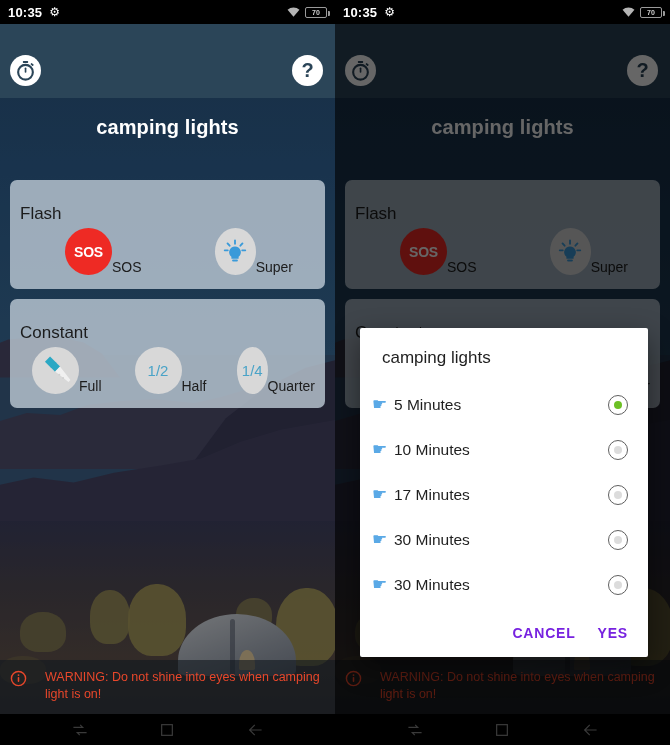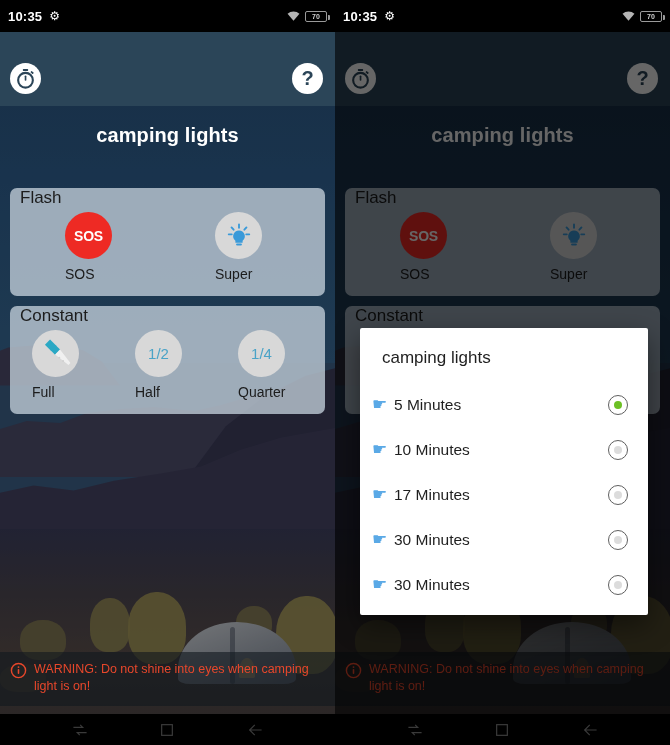--- a/index.html
+++ b/index.html
@@ -5,21 +5,21 @@
   * { margin:0; padding:0; box-sizing:border-box; }
   html,body { width:670px; height:745px; background:#000; overflow:hidden;
               font-family:"Liberation Sans", sans-serif; }
 
   .stage { position:relative; width:670px; height:745px; display:flex; }
 
   .phone { position:relative; width:335px; height:745px; overflow:hidden; background:#22394d; }
   .phone + .phone { border-left:0px solid #000; }
 
   
-  .statusbar { position:relative; height:32px; background:#000; display:flex;
+  .statusbar { position:relative; height:24px; background:#000; display:flex;
                align-items:center; padding:0 8px; z-index:40; }
   .sb-time { color:#fff; font-size:13px; font-weight:bold; letter-spacing:.2px; }
   .sb-gear { margin-left:7px; color:#fff; font-size:12px; line-height:1; }
   .sb-right { margin-left:auto; display:flex; align-items:center; gap:5px; }
   .sb-wifi { width:13px; height:11px; }
   .sb-batt { position:relative; width:22px; height:11px; border:1.4px solid #9a9a9a;
              border-radius:2px; display:flex; align-items:center; justify-content:center; }
   .sb-batt:after { content:""; position:absolute; right:-4px; top:3px; width:2px; height:5px;
                    background:#9a9a9a; border-radius:0 1px 1px 0; }
   .sb-batt-txt { font-size:7px; color:#cfcfcf; font-weight:bold; line-height:1; }
@@ -59,41 +59,41 @@
               background:#fff; display:flex; align-items:center; justify-content:center; }
   .btn-timer { left:10px; }
   .btn-help { right:12px; }
   .help-q { font-size:20px; font-weight:bold; color:#2b4558; line-height:1; margin-top:-2px; }
 
   .title { position:relative; z-index:10; text-align:center; color:#fff; font-size:20px;
            font-weight:bold; margin-top:18px; letter-spacing:.1px; }
 
   
   .card { position:relative; z-index:10; margin:0 10px 10px 10px; border-radius:7px;
-          background:rgba(190,202,214,.80); padding:0 10px 14px 10px; }
+          background:rgba(190,202,214,.80); padding:24px 10px 14px 10px; }
   .card-first { margin-top:41px; }
   .card-title { font-size:17px; color:#1c1c1c; margin-bottom:4px; }
   .opt-row { display:flex; }
-  .opt { display:flex; flex-direction:column; align-items:flex-start; width:78px; }
+  .opt { display:flex; flex-direction:row; align-items:flex-end; width:78px; }
   .opt-circle { width:47px; height:47px; border-radius:50%; background:#d8d8d8;
                 display:flex; align-items:center; justify-content:center; }
   .opt-circle.sos { background:#ee2a24; }
   .sos-txt { color:#fff; font-size:14px; font-weight:bold; letter-spacing:-.2px; }
   .frac { color:#4aa3c7; font-size:15px; font-weight:500; }
   .opt-label { margin-top:7px; font-size:14px; color:#1c1c1c; }
 
   .row-flash .opt:nth-child(1){ margin-left:45px; }
   .row-flash .opt:nth-child(2){ margin-left:72px; }
   .row-const .opt:nth-child(1){ margin-left:12px; }
   .row-const .opt:nth-child(2){ margin-left:26px; }
   .row-const .opt:nth-child(3){ margin-left:26px; }
 
   
-  .warn { position:absolute; left:0; right:0; bottom:16px; z-index:12; display:flex;
-          align-items:flex-start; gap:7px; padding:9px 12px 11px 10px;
+  .warn { position:absolute; left:0; right:0; bottom:0; z-index:12; display:flex;
+          align-items:flex-start; gap:18px; padding:9px 12px 11px 10px;
           background:rgba(18,24,30,.62); }
   .warn-txt { color:#e8472b; font-size:12.5px; line-height:1.35; }
 
   
   .navbar { position:absolute; left:0; bottom:0; width:335px; height:31px; background:#000;
             display:flex; align-items:center; justify-content:space-around; padding:0 36px; z-index:60; }
   .nav-ic { width:16px; height:16px; }
 
   
   .scrim { position:absolute; left:0; top:24px; width:335px; height:690px;
@@ -406,20 +406,24 @@
           </span>
       </div>
       <div class="dlg-item">
         <span class="dlg-hand">☛</span>
         <span class="dlg-label">30 Minutes</span>
         <span class="radio">
             <span class="radio-dot"></span>
           </span>
       </div>
 
+      <div class="dlg-actions">
+        <span class="dlg-btn">CANCEL</span>
+        <span class="dlg-btn">YES</span>
+      </div>
     </div>
 
     <div class="navbar">
       <svg class="nav-ic" viewBox="0 0 24 24">
         <path d="M3 8h13l-3-3M21 16H8l3 3" fill="none" stroke="#3a3a3a" stroke-width="1.8" stroke-linecap="square"></path>
       </svg>
       <svg class="nav-ic" viewBox="0 0 24 24">
         <rect x="4" y="4" width="16" height="16" fill="none" stroke="#3a3a3a" stroke-width="1.8"></rect>
       </svg>
       <svg class="nav-ic" viewBox="0 0 24 24">

